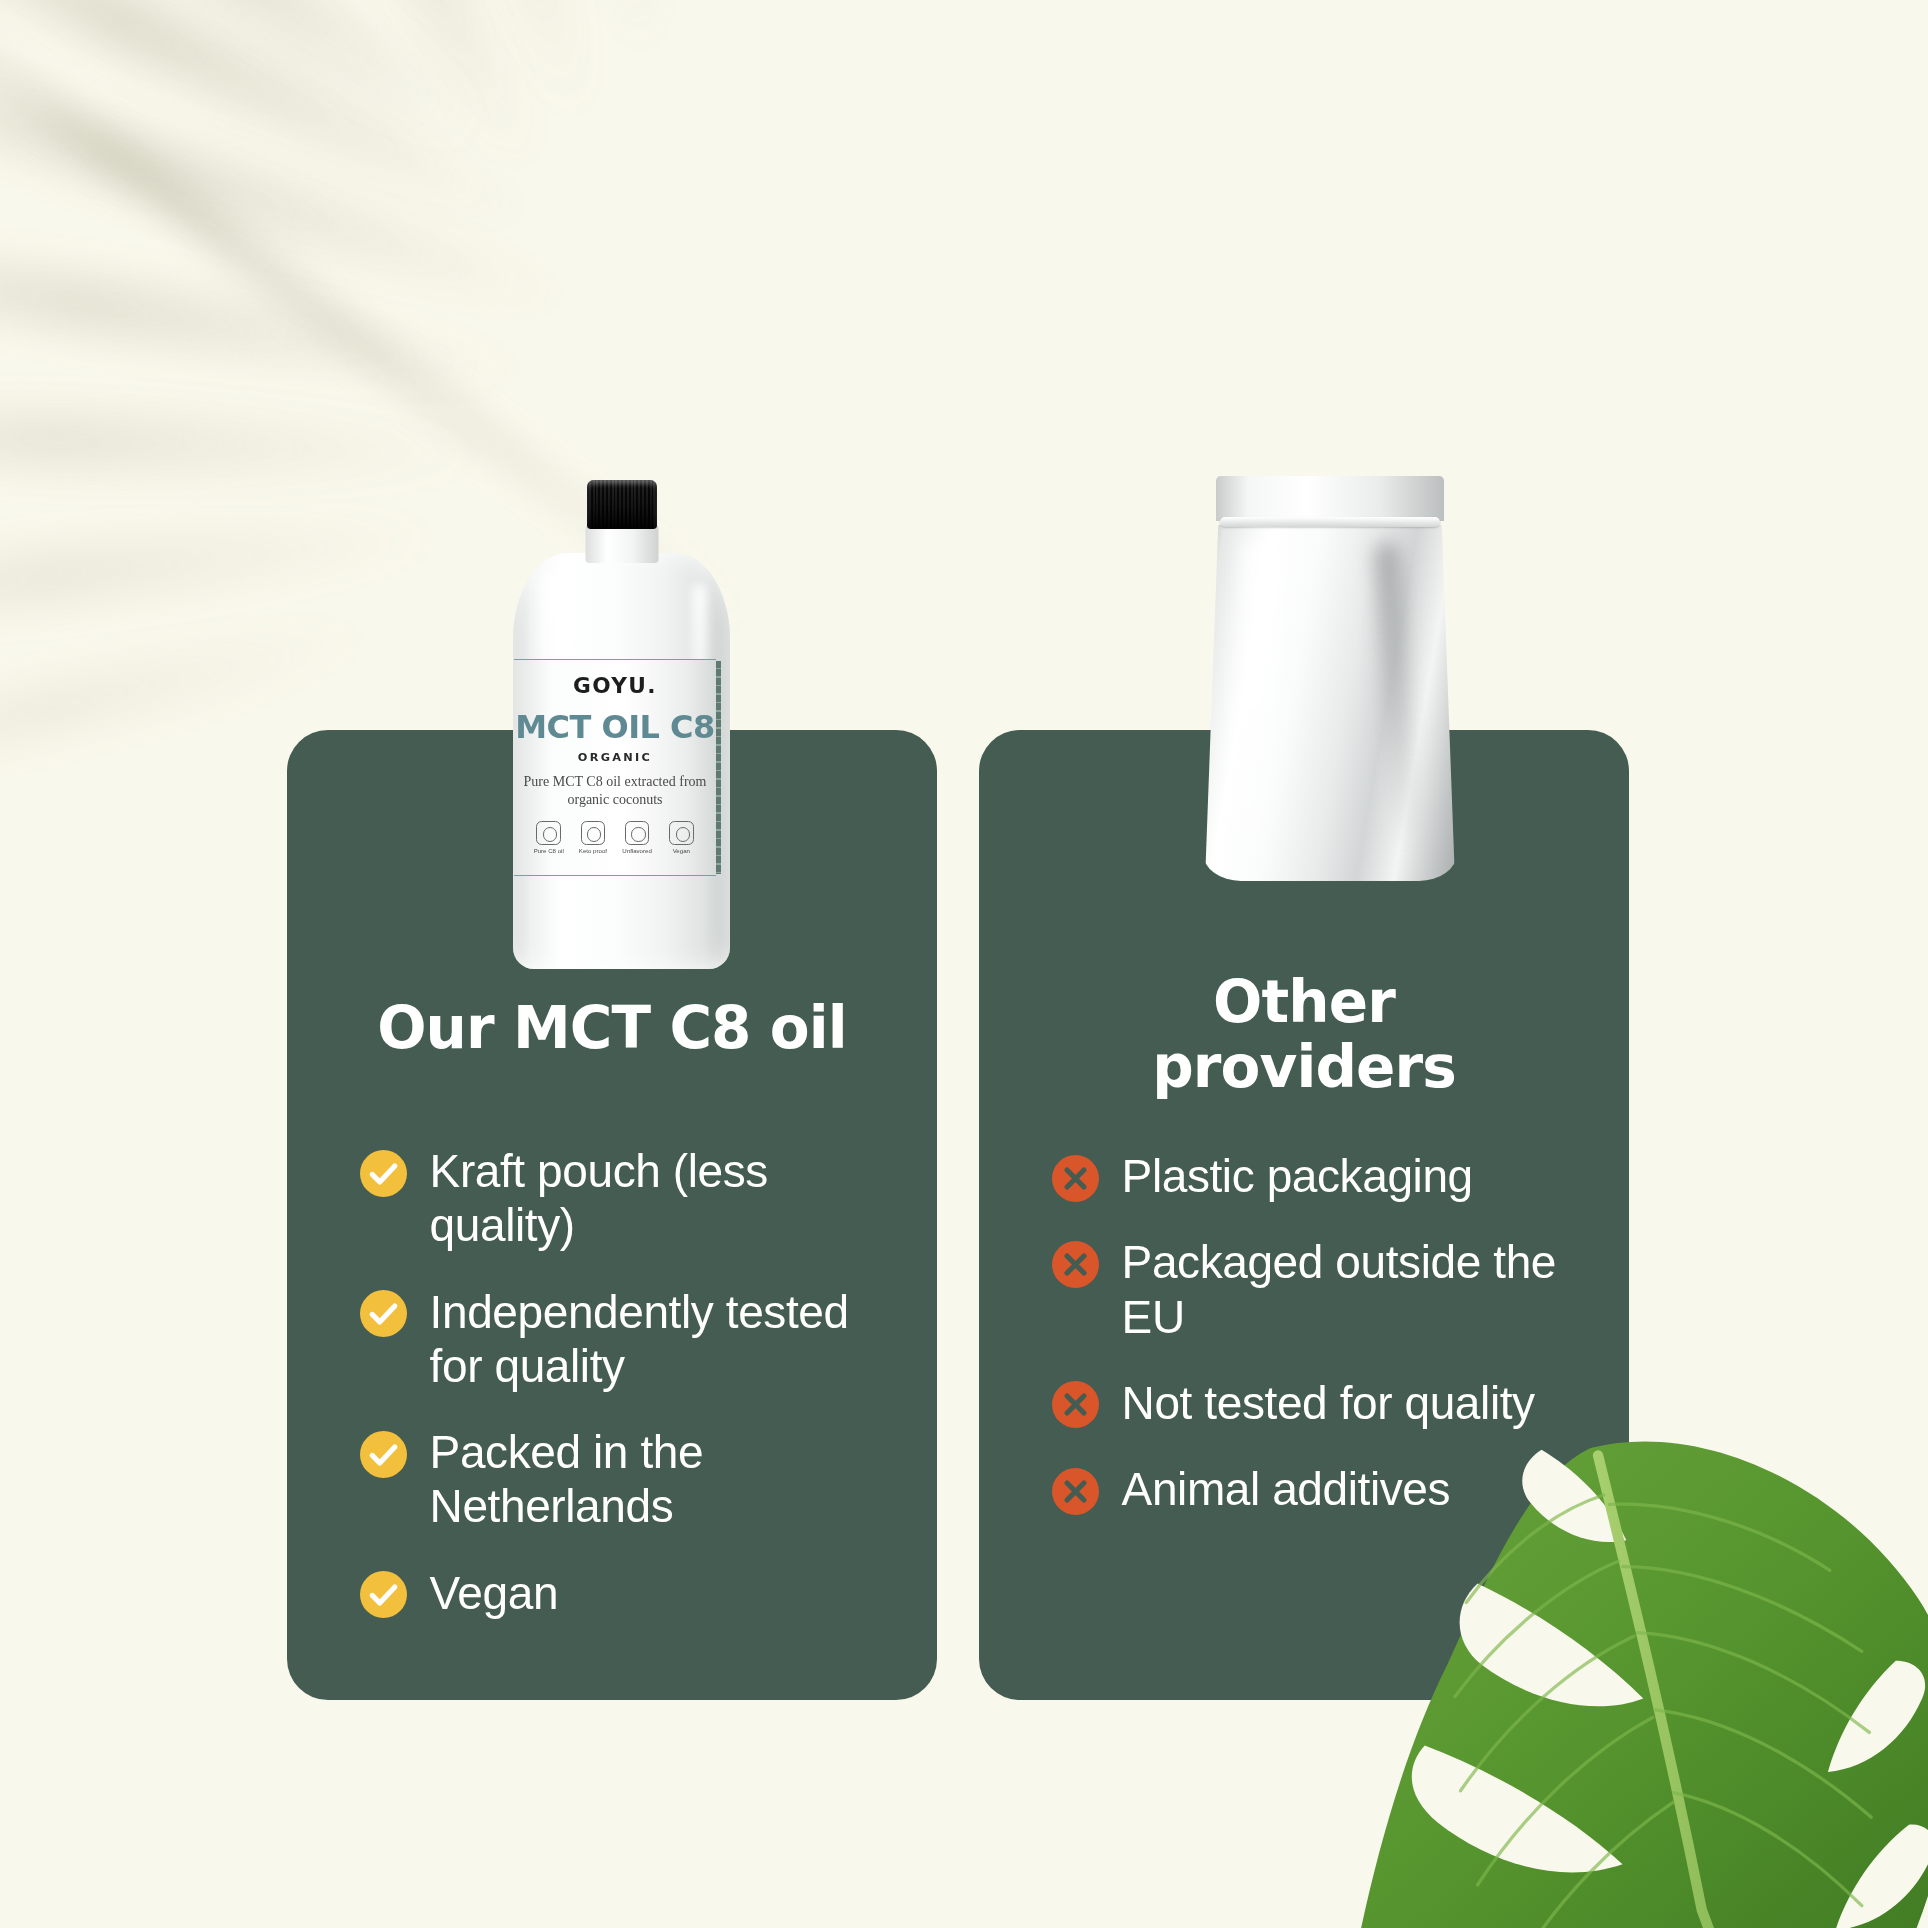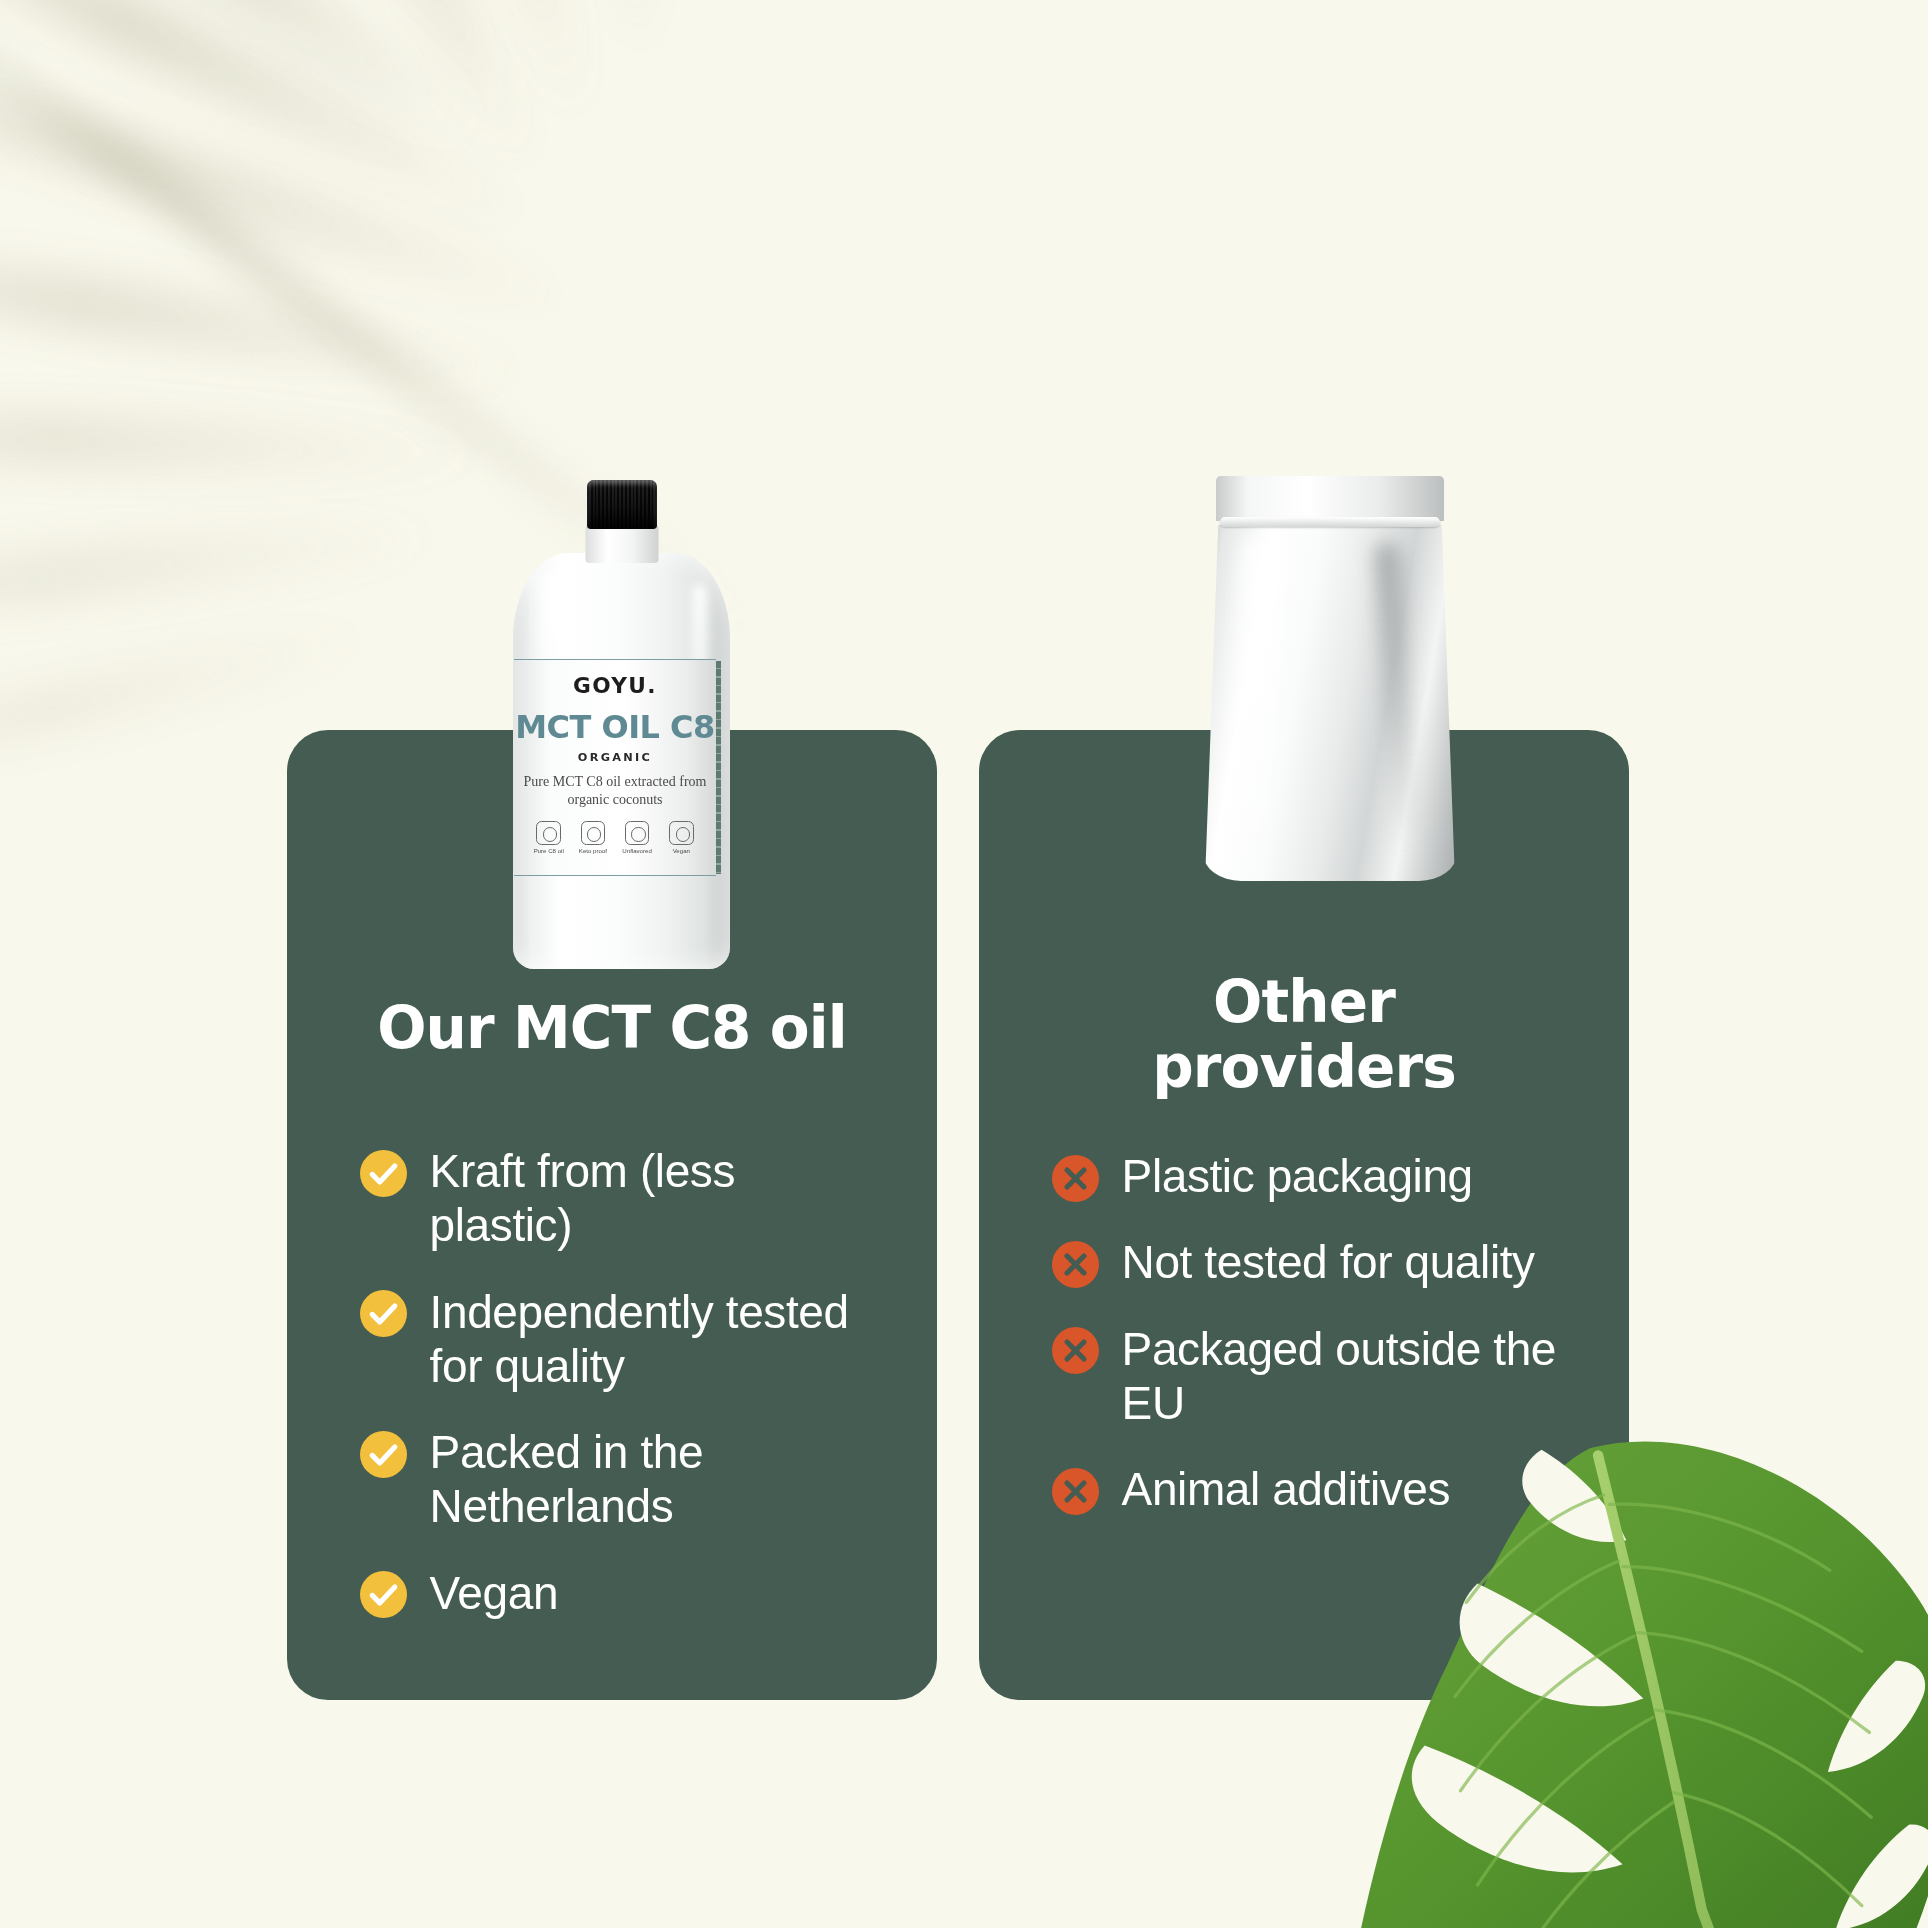--- a/index.html
+++ b/index.html
@@ -320,21 +320,21 @@
     <div class="card-heading" id="heading-left">Our MCT C8 oil</div>
 
     <div class="bullets" id="bullets-left">
 
       <div class="bullet">
         <span class="bullet-icon icon-check">
           <svg viewBox="0 0 50 50">
               <path d="M13 26 L21 34 L37 17" fill="none" stroke="#ffffff" stroke-width="5.5" stroke-linecap="round" stroke-linejoin="round"></path>
             </svg>
         </span>
-        <span class="bullet-text">Kraft from (less plastic)</span>
+        <span class="bullet-text">Kraft pouch (less quality)</span>
       </div>
 
       <div class="bullet">
         <span class="bullet-icon icon-check">
           <svg viewBox="0 0 50 50">
               <path d="M13 26 L21 34 L37 17" fill="none" stroke="#ffffff" stroke-width="5.5" stroke-linecap="round" stroke-linejoin="round"></path>
             </svg>
         </span>
         <span class="bullet-text">Independently tested for quality</span>
       </div>
@@ -376,30 +376,30 @@
         </span>
         <span class="bullet-text">Plastic packaging</span>
       </div>
 
       <div class="bullet">
         <span class="bullet-icon icon-cross">
           <svg viewBox="0 0 50 50">
               <path d="M16 16 L34 34 M34 16 L16 34" fill="none" stroke="#445c51" stroke-width="5.5" stroke-linecap="round"></path>
             </svg>
         </span>
+        <span class="bullet-text">Packaged outside the EU</span>
+      </div>
+
+      <div class="bullet">
+        <span class="bullet-icon icon-cross">
+          <svg viewBox="0 0 50 50">
+              <path d="M16 16 L34 34 M34 16 L16 34" fill="none" stroke="#445c51" stroke-width="5.5" stroke-linecap="round"></path>
+            </svg>
+        </span>
         <span class="bullet-text">Not tested for quality</span>
-      </div>
-
-      <div class="bullet">
-        <span class="bullet-icon icon-cross">
-          <svg viewBox="0 0 50 50">
-              <path d="M16 16 L34 34 M34 16 L16 34" fill="none" stroke="#445c51" stroke-width="5.5" stroke-linecap="round"></path>
-            </svg>
-        </span>
-        <span class="bullet-text">Packaged outside the EU</span>
       </div>
 
       <div class="bullet">
         <span class="bullet-icon icon-cross">
           <svg viewBox="0 0 50 50">
               <path d="M16 16 L34 34 M34 16 L16 34" fill="none" stroke="#445c51" stroke-width="5.5" stroke-linecap="round"></path>
             </svg>
         </span>
         <span class="bullet-text">Animal additives</span>
       </div>

